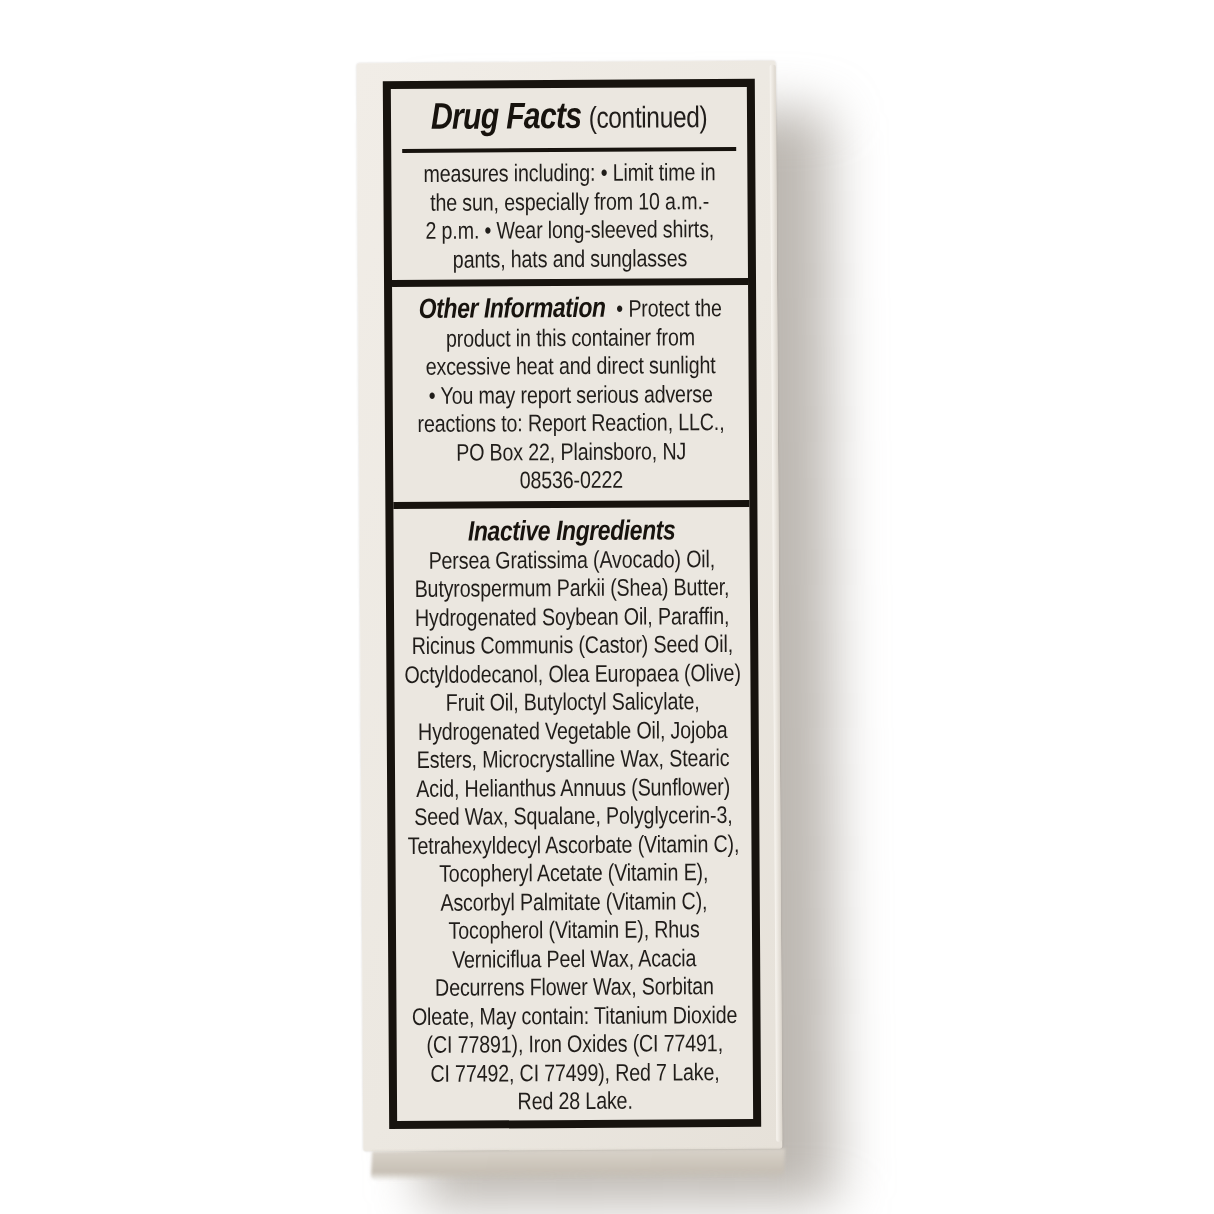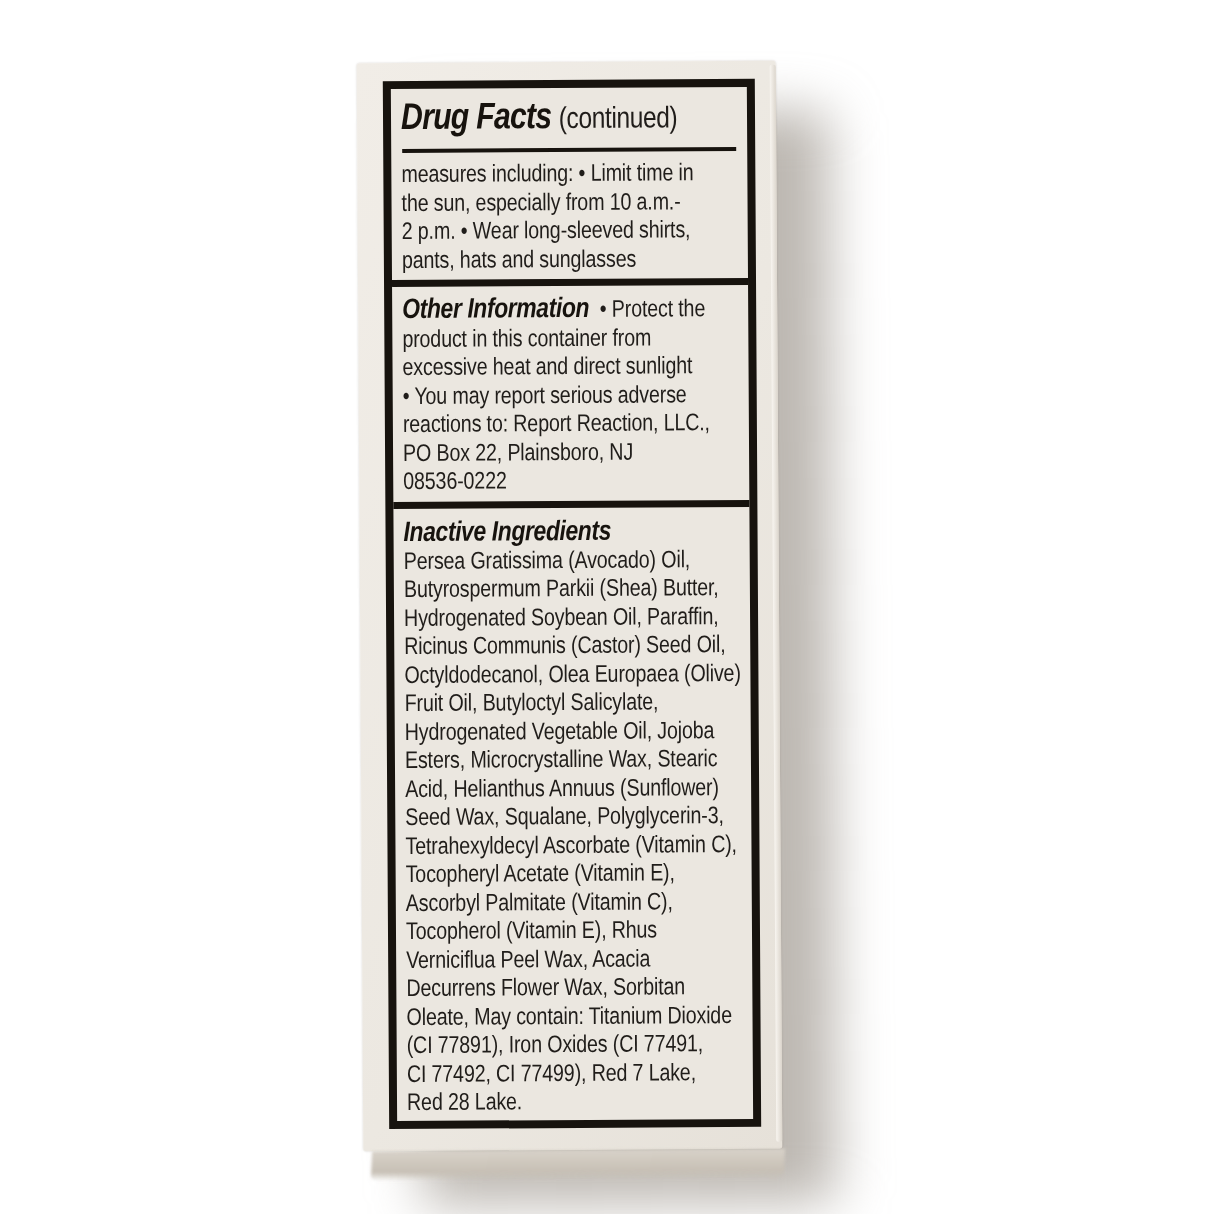--- a/index.html
+++ b/index.html
@@ -1,17 +1,17 @@
 <!DOCTYPE html>
 <html><head>
 <meta charset="utf-8">
 <style>
   html,body{margin:0;padding:0;background:#ffffff;width:1214px;height:1214px;overflow:hidden;
     font-family:"Liberation Sans","DejaVu Sans",sans-serif;}
-  .scene{position:relative;width:1214px;height:954px;background:#ffffff;}
+  .scene{position:relative;width:1214px;height:954px;background:#ffffff;text-align:center;}
 
   
   .cast-shadow{position:absolute;left:418px;top:112px;width:415px;height:1092px;
     background:rgba(148,141,131,0.62);filter:blur(26px);border-radius:14px;
     transform:rotate(-0.4deg);}
 
   
   .box{position:absolute;left:360px;top:62px;width:419px;height:1088px;
     background:linear-gradient(115deg,#f1ede7 0%,#ece8e1 55%,#e6e1d9 100%);
     transform:rotate(-0.35deg);border-radius:3px;

